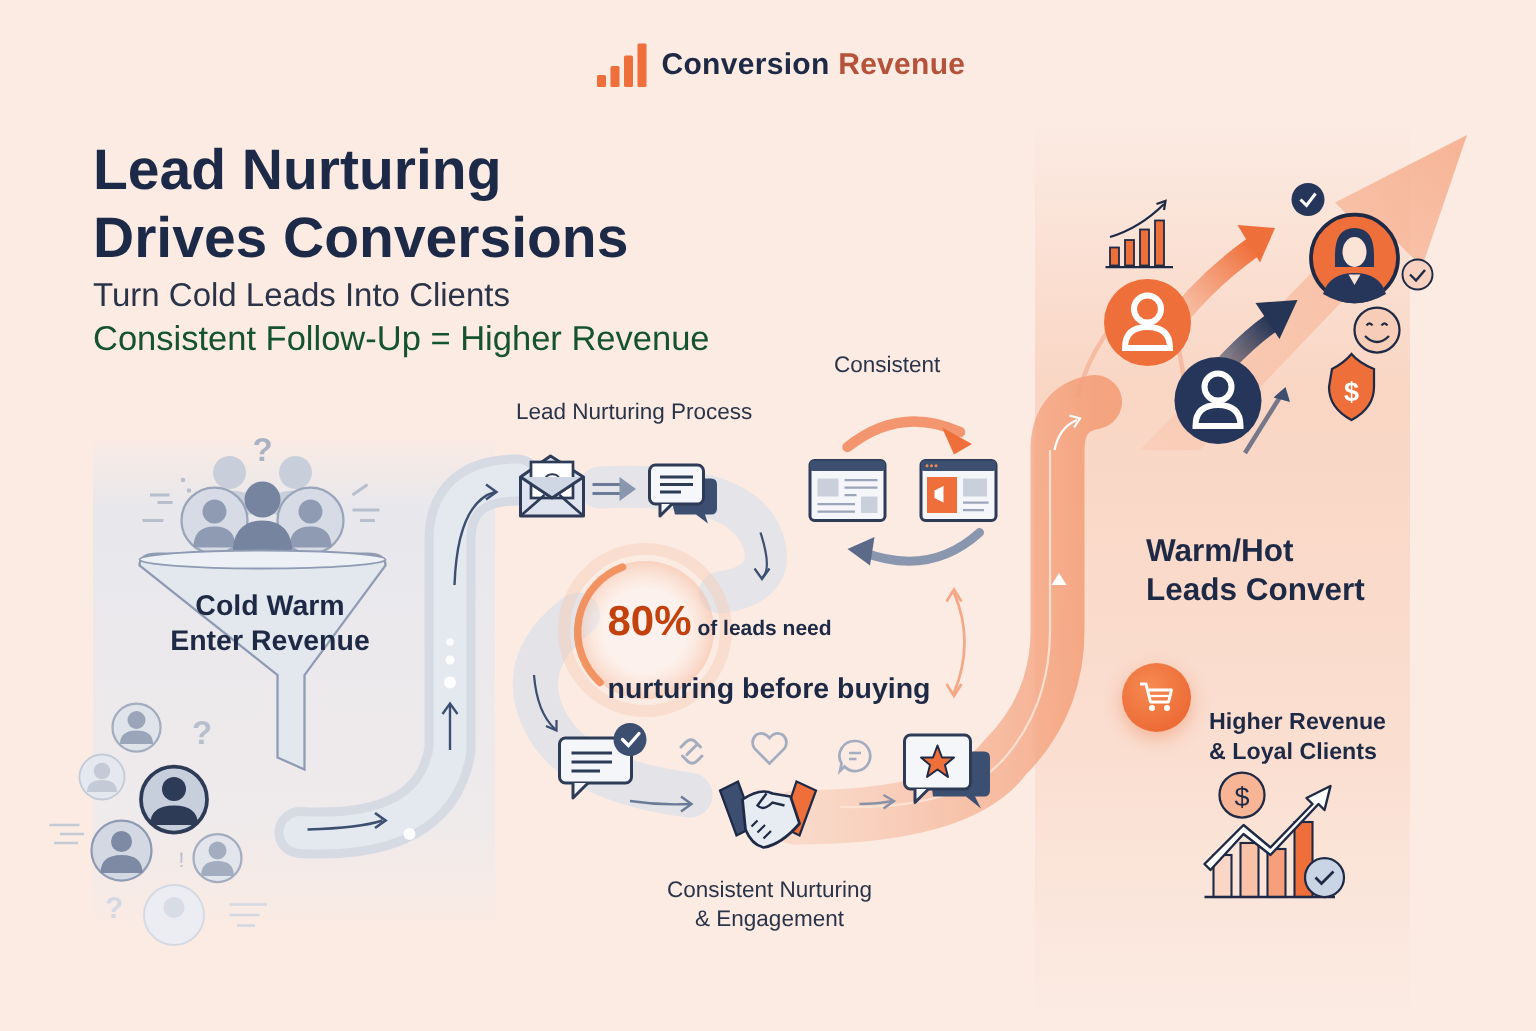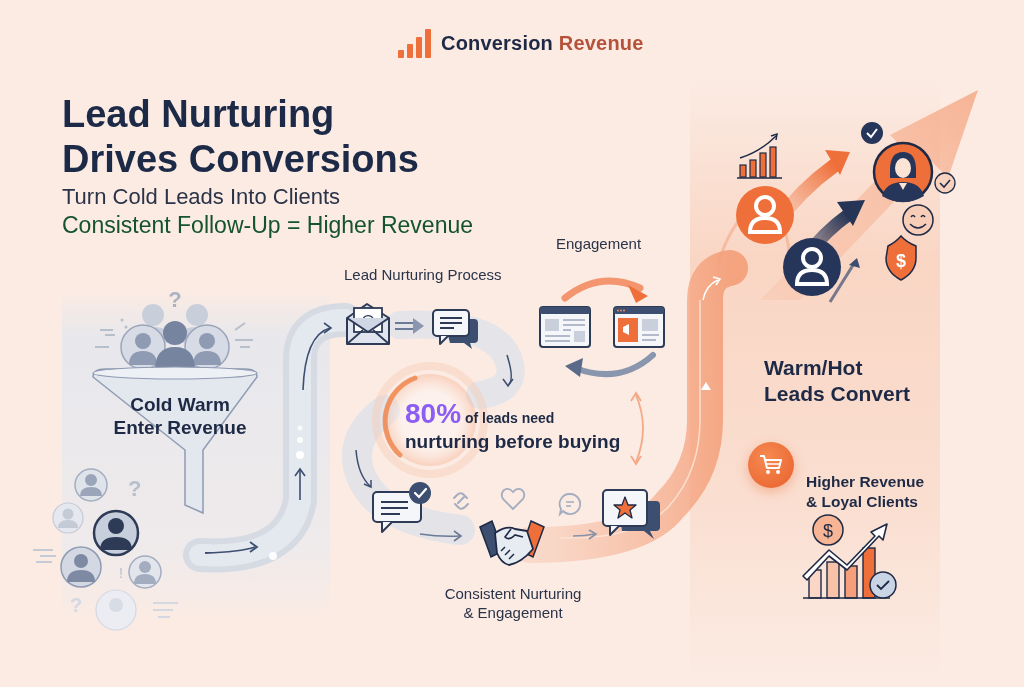--- a/index.html
+++ b/index.html
@@ -27,23 +27,23 @@
   .logo-text { font-size: 20px; font-weight: 700; color: #1e2a45; letter-spacing: 0.2px; }
   .logo-text .x { color: #b5533a; }
   
   .title { left: 62px; top: 92px; font-size: 38px; font-weight: 700; line-height: 45px; color: #1c2a48; }
   .subtitle1 { left: 62px; top: 184px; font-size: 22px; color: #2a3348; }
   .subtitle2 { left: 62px; top: 212px; font-size: 23px; color: #14532d; }
   
   .label { font-size: 15px; color: #2a3348; }
   .bold-label { font-weight: 700; font-size: 19px; line-height: 23px; text-align: center; color: #1e2a45; }
   .stat { left: 405px; top: 398px; font-weight: 700; color: #1e2a45; }
-  .stat .pct { color: #8b5cf6; font-size: 28px; }
+  .stat .pct { color: #c2410c; font-size: 28px; }
   .stat .line1 { font-size: 14px; }
-  .stat .line2 { font-size: 19px; display: block; margin-top: 1px; }
+  .stat .line2 { font-size: 19px; display: block; margin-top: 19px; }
   .warm { left: 764px; top: 355px; font-size: 21px; font-weight: 700; line-height: 26px; color: #1e2a45; }
   .revenue { left: 806px; top: 444px; font-size: 15.5px; font-weight: 700; line-height: 20px; color: #1e2a45; margin-top: 28px; }
   .cart-circle { left: 748px; top: 442px; width: 46px; height: 46px; border-radius: 50%;
     background: radial-gradient(circle at 40% 35%, #f68a52, #e9602b); box-shadow: 0 4px 12px rgba(233,96,43,0.35);
     display: flex; align-items: center; justify-content: center; }
   svg { overflow: visible; }
 </style>
 </head>
 <body>
 
@@ -209,21 +209,21 @@
   <path d="M2 18 L23 32 L44 18" fill="#cfd6e4" stroke="#2e3b57" stroke-width="2" stroke-linejoin="round"></path>
   <path d="M2 44 L18 30 M44 44 L28 30" stroke="#2e3b57" stroke-width="1.8"></path>
 </svg>
 <svg class="abs" style="left:430px;top:305px" width="50" height="45">
   <path d="M14 14 L44 14 Q48 14 48 18 L48 34 Q48 38 44 38 L40 38 L42 44 L34 38 L20 38 Z" fill="#3d4f70"></path>
   <rect x="3" y="5" width="36" height="26" rx="4" fill="#f5f7fb" stroke="#2e3b57" stroke-width="2"></rect>
   <path d="M10 31 L10 39 L18 31" fill="#f5f7fb" stroke="#2e3b57" stroke-width="2" stroke-linejoin="round"></path>
   <path d="M10 13 L32 13 M10 18 L32 18 M10 23 L24 23" stroke="#2e3b57" stroke-width="2"></path>
 </svg>
 
-<div class="abs label" style="left:556px;top:235px;">Engagement</div>
+<div class="abs label" style="left:556px;top:235px;">Consistent</div>
 <svg class="abs" style="left:538px;top:305px" width="55" height="45">
   <rect x="2" y="2" width="50" height="40" rx="3" fill="#f4f6fa" stroke="#2e3b57" stroke-width="2"></rect>
   <rect x="2" y="2" width="50" height="7" rx="2" fill="#3d4f70"></rect>
   <rect x="7" y="14" width="14" height="12" fill="#c9d0dc"></rect>
   <rect x="36" y="26" width="11" height="11" fill="#c9d0dc"></rect>
   <path d="M25 15 L47 15 M25 20 L47 20 M25 25 L33 25 M7 31 L32 31 M7 36 L32 36" stroke="#9aa5ba" stroke-width="1.5"></path>
 </svg>
 <svg class="abs" style="left:612px;top:305px" width="55" height="45">
   <rect x="2" y="2" width="50" height="40" rx="3" fill="#f4f6fa" stroke="#2e3b57" stroke-width="2"></rect>
   <rect x="2" y="2" width="50" height="7" rx="2" fill="#3d4f70"></rect>

